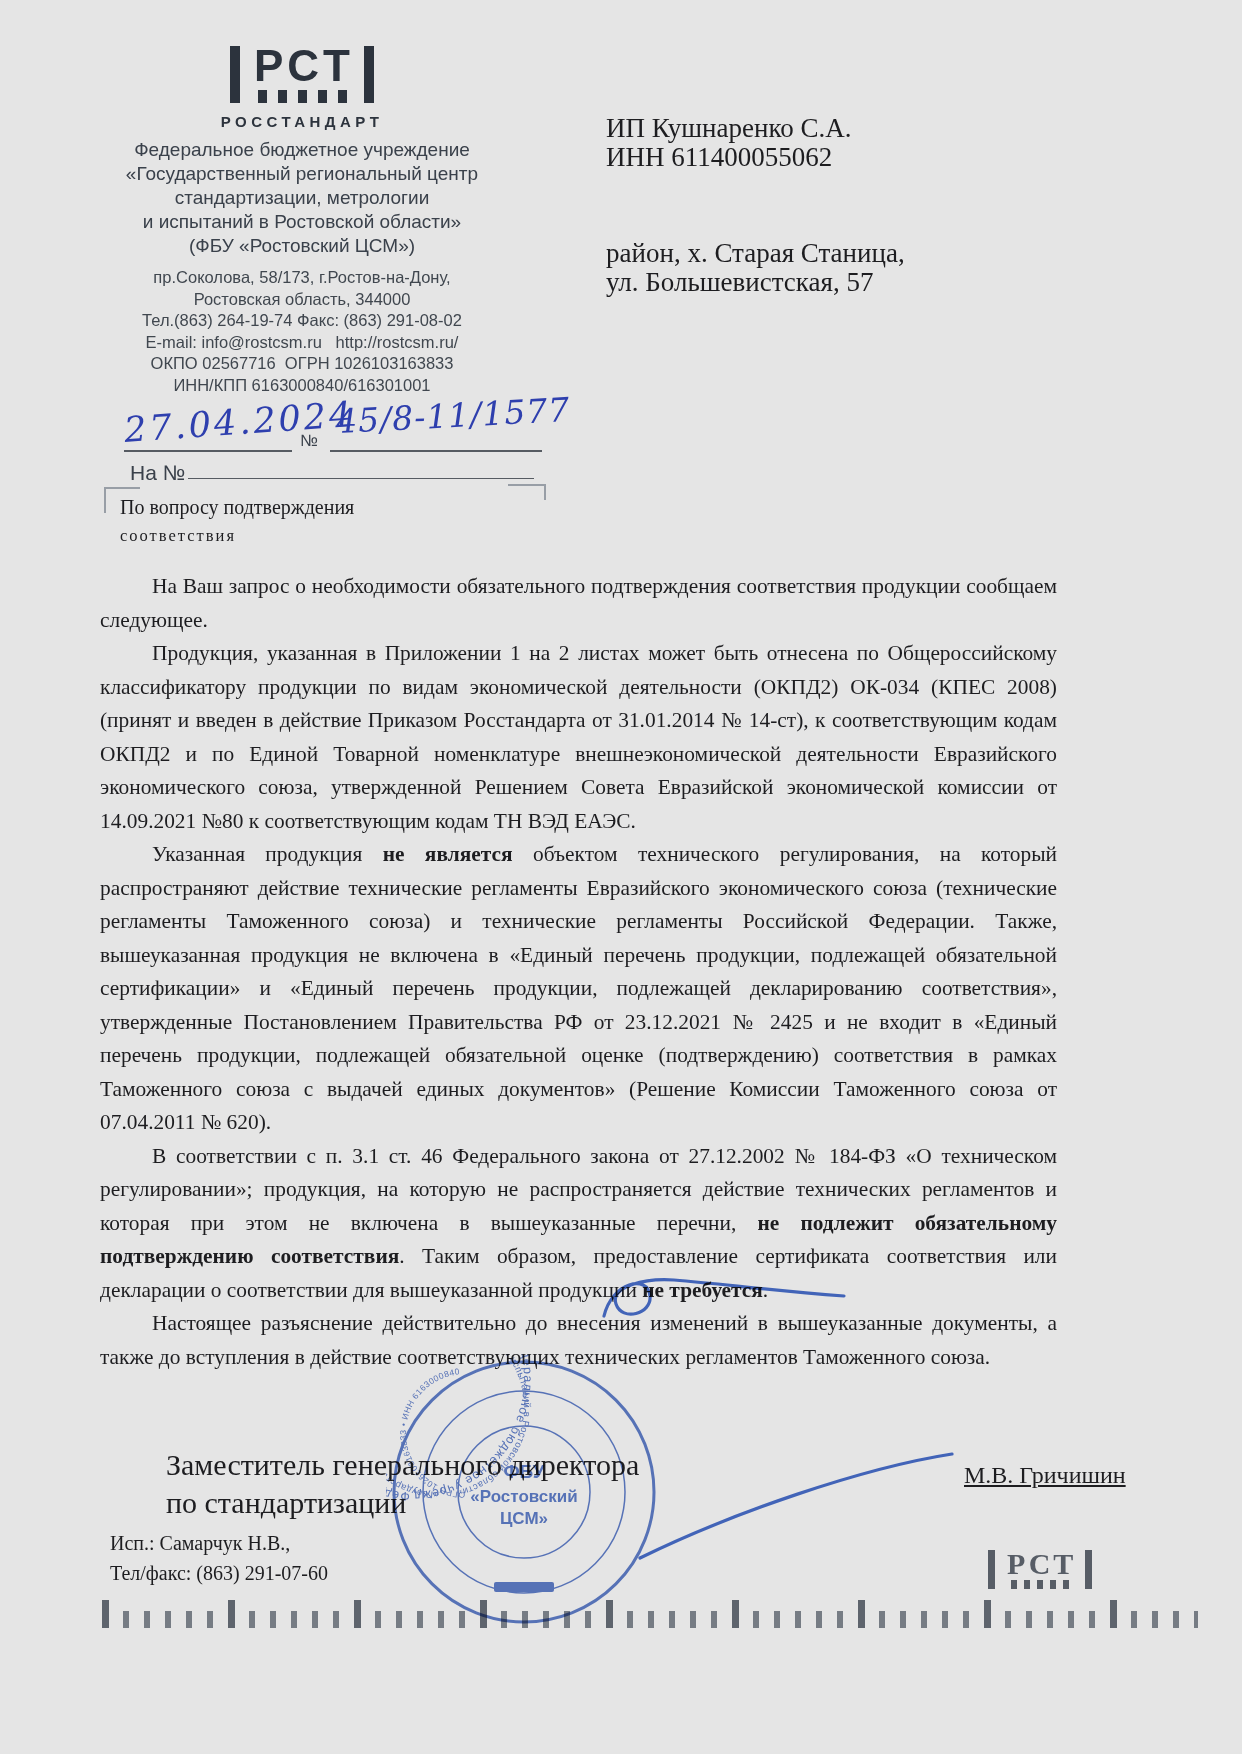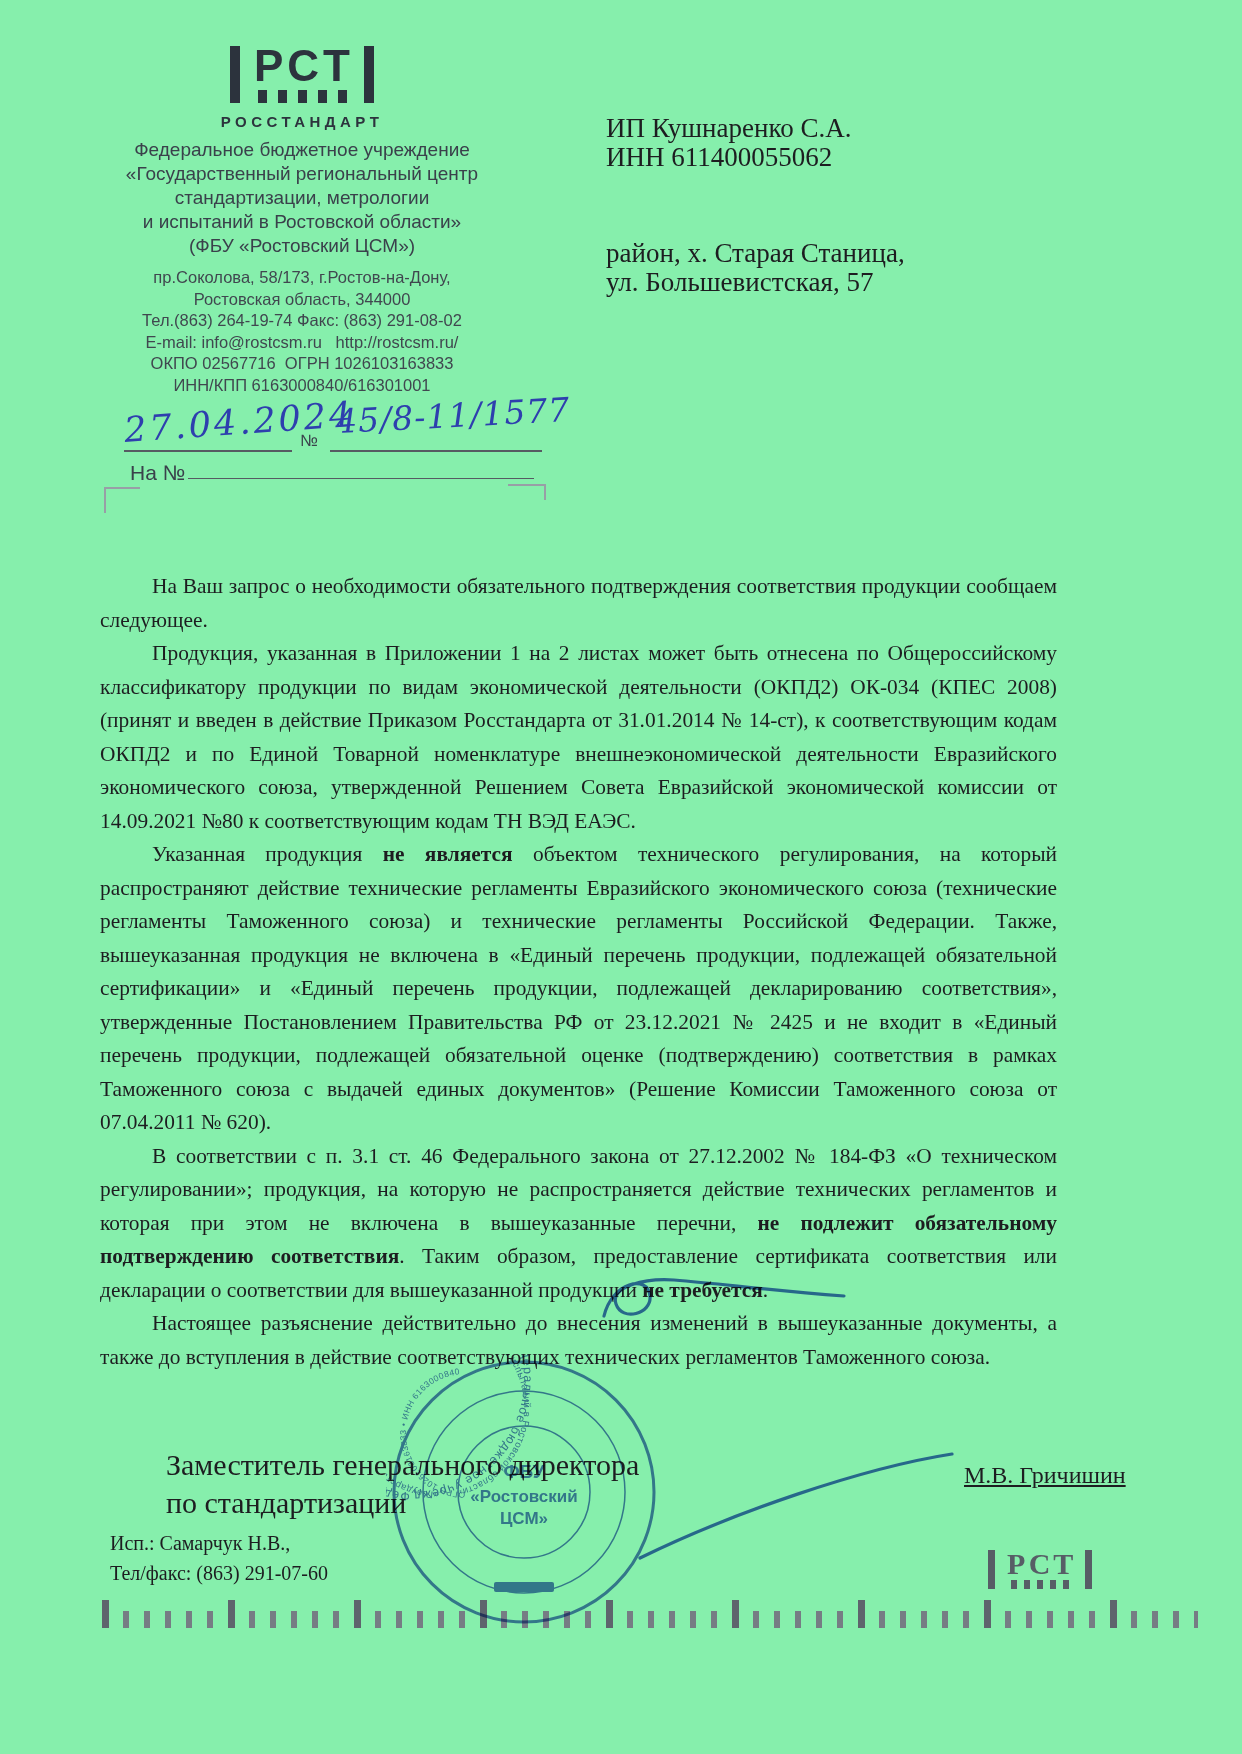--- a/index.html
+++ b/index.html
@@ -1,19 +1,19 @@
 <!DOCTYPE html>
 <html><head>
 <meta charset="utf-8">
 <style>
   * { box-sizing: border-box; }
   html, body { margin:0; padding:0; background:#ffffff; }
   .page {
     position: relative; width: 1242px; height: 1754px;
-    background: #86efac; overflow: hidden;
+    background: #e5e5e5; overflow: hidden;
     font-family: "Liberation Serif", serif; color: #1d1d20;
   }
 
   
   .letterhead {
     position: absolute; left: 86px; top: 46px; width: 432px;
     text-align: center; color: #3a414b;
     font-family: "Liberation Sans", sans-serif;
   }
   .rst-logo { display: inline-flex; align-items: stretch; gap: 9px; }
@@ -159,20 +159,24 @@
 
   <div class="recipient">
     <div>ИП Кушнаренко С.А.</div>
     <div>ИНН 611400055062</div>
     <div class="addr">
       <div>район, х. Старая Станица,</div>
       <div>ул. Большевистская, 57</div>
     </div>
   </div>
 
+  <div class="subject">
+    <div class="subject-line1">По вопросу подтверждения</div>
+    <div class="subject-line2">соответствия</div>
+  </div>
 
   <div class="body-text">
     <p>На Ваш запрос о необходимости обязательного подтверждения соответствия продукции сообщаем следующее.</p>
     <p>Продукция, указанная в Приложении 1 на 2 листах может быть отнесена по Общероссийскому классификатору продукции по видам экономической деятельности (ОКПД2) ОК-034 (КПЕС 2008) (принят и введен в действие Приказом Росстандарта от 31.01.2014 № 14-ст), к соответствующим кодам ОКПД2 и по Единой Товарной номенклатуре внешнеэкономической деятельности Евразийского экономического союза, утвержденной Решением Совета Евразийской экономической комиссии от 14.09.2021 №80 к соответствующим кодам ТН ВЭД ЕАЭС.</p>
     <p><span>Указанная продукция </span><b>не является</b><span> объектом технического регулирования, на который распространяют действие технические регламенты Евразийского экономического союза (технические регламенты Таможенного союза) и технические регламенты Российской Федерации. Также, вышеуказанная продукция не включена в «Единый перечень продукции, подлежащей обязательной сертификации» и «Единый перечень продукции, подлежащей декларированию соответствия», утвержденные Постановлением Правительства РФ от 23.12.2021 № 2425 и не входит в «Единый перечень продукции, подлежащей обязательной оценке (подтверждению) соответствия в рамках Таможенного союза с выдачей единых документов» (Решение Комиссии Таможенного союза от 07.04.2011 № 620).</span></p>
     <p><span>В соответствии с п. 3.1 ст. 46 Федерального закона от 27.12.2002 № 184-ФЗ «О техническом регулировании»; продукция, на которую не распространяется действие технических регламентов и которая при этом не включена в вышеуказанные перечни, </span><b>не подлежит обязательному подтверждению соответствия</b><span>. Таким образом, предоставление сертификата соответствия или декларации о соответствии для вышеуказанной продукции </span><b>не требуется</b><span>.</span></p>
     <p>Настоящее разъяснение действительно до внесения изменений в вышеуказанные документы, а также до вступления в действие соответствующих технических регламентов Таможенного союза.</p>
   </div>
 
   <div class="sig-title">

